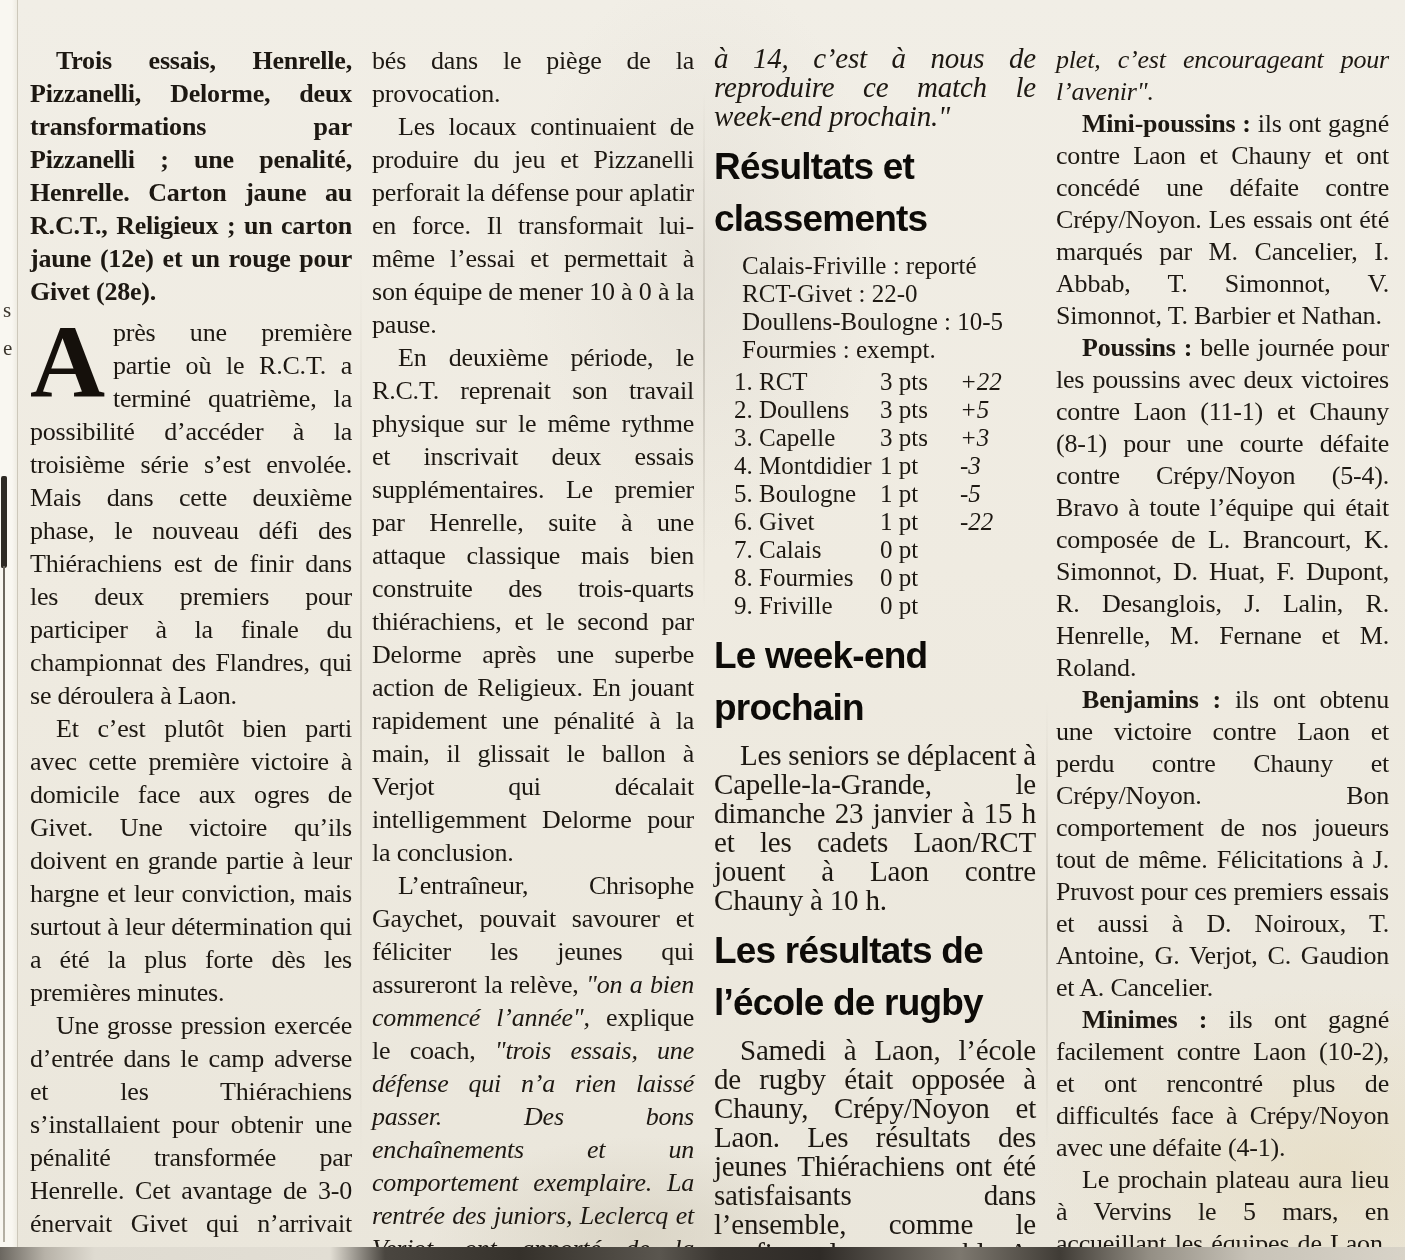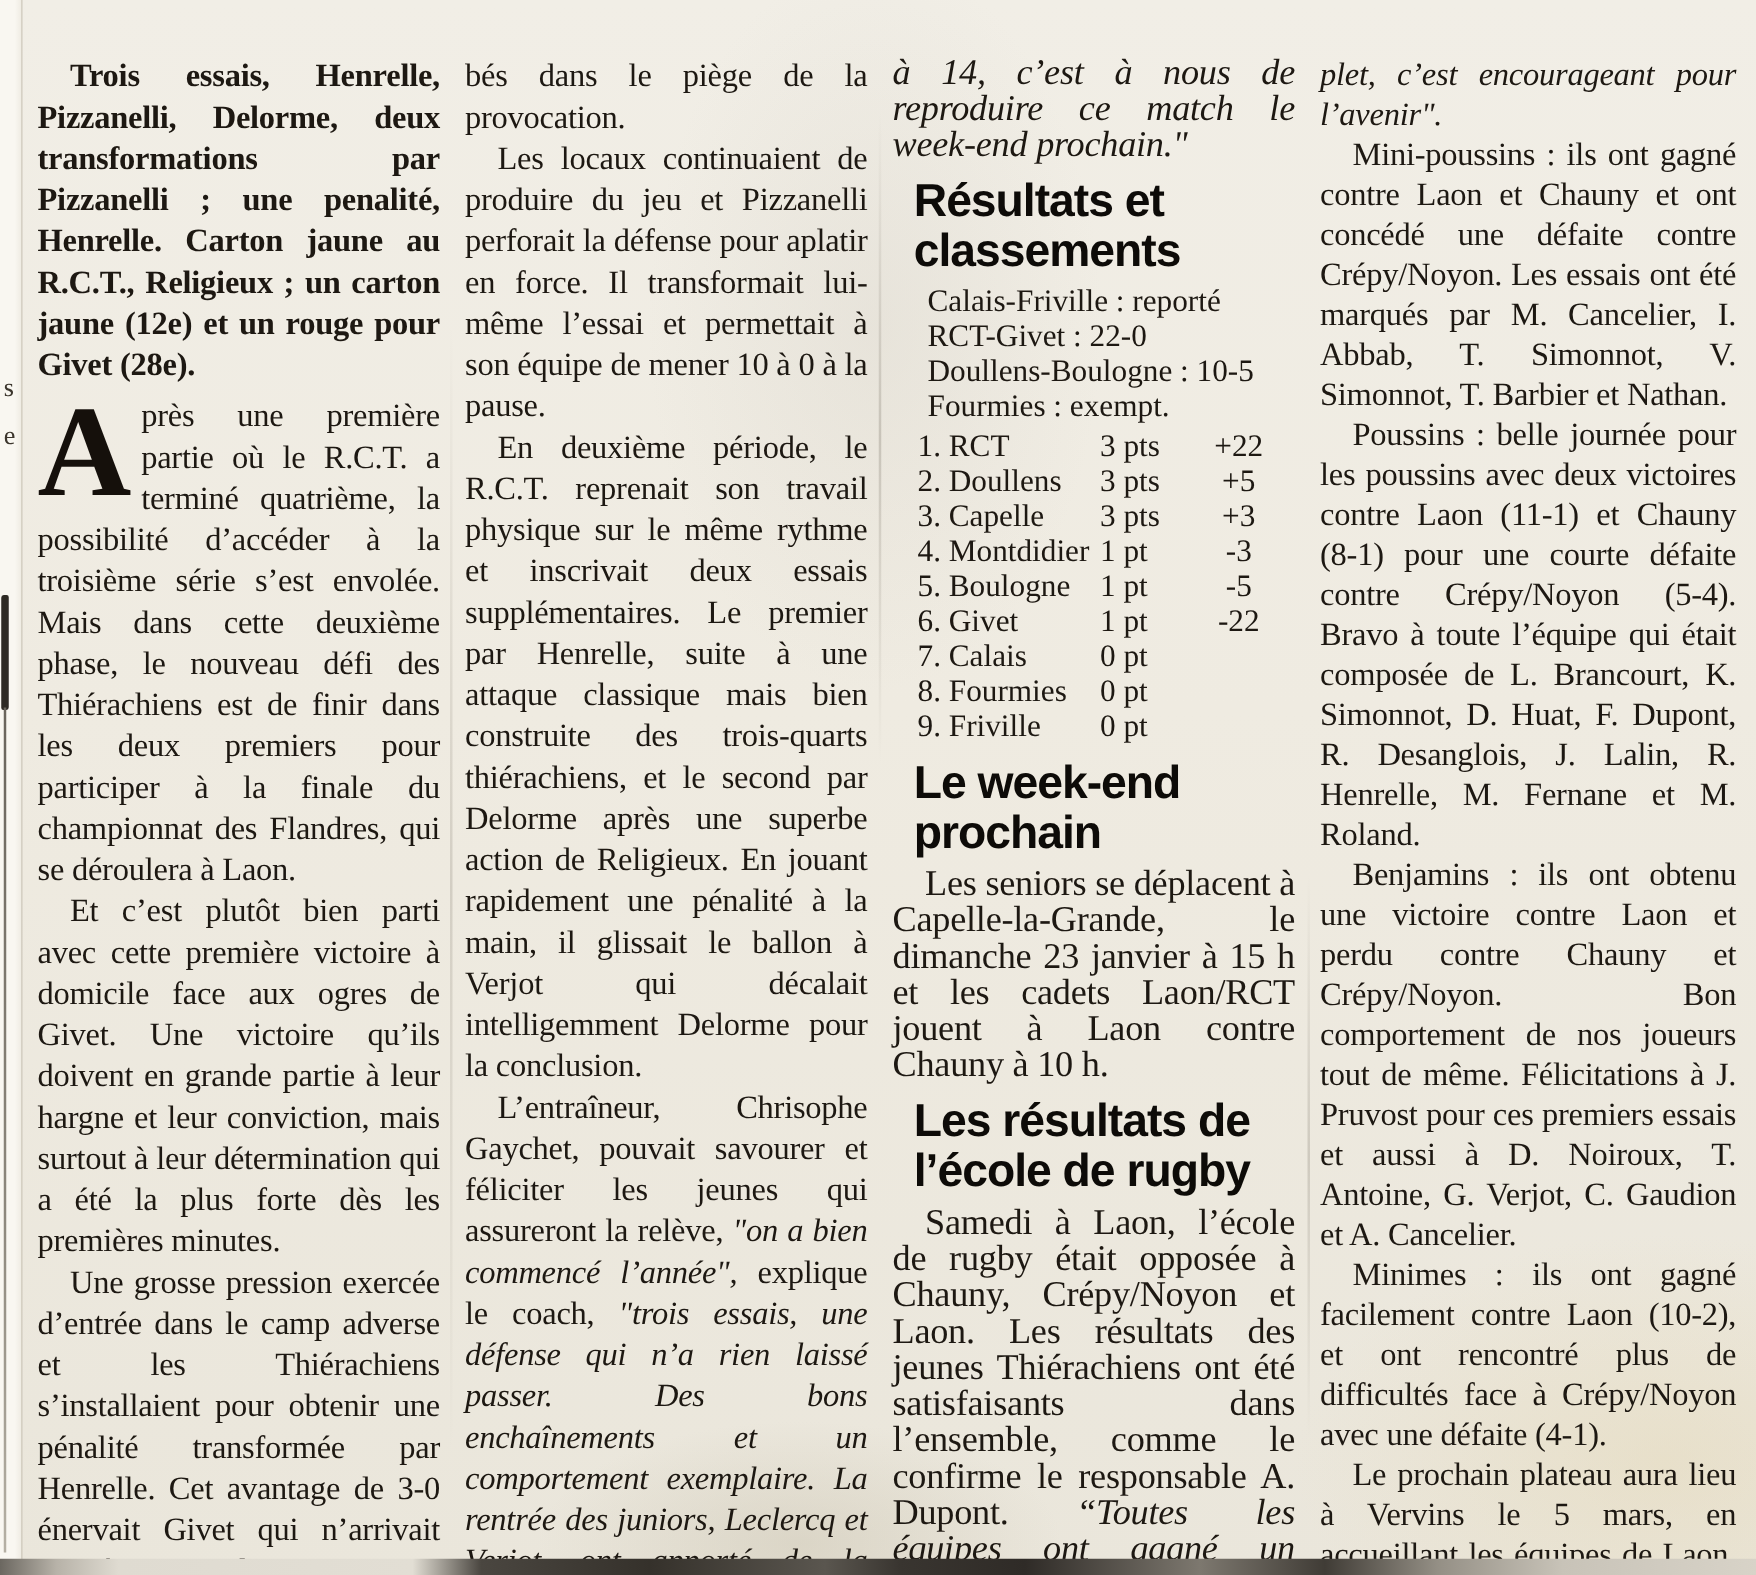--- a/index.html
+++ b/index.html
@@ -39,52 +39,52 @@
     font-size: 26px;
     line-height: 33px;
     text-align: justify;
     letter-spacing: -0.2px;
   }
   .col-3 .para { font-size: 29px; line-height: 29px; }
   .col-4 .para { line-height: 32px; }
   .indent { text-indent: 26px; }
   .lede { font-weight: bold; }
   .italic { font-style: italic; }
-  .lead-label { font-weight: normal; }
+  .lead-label { font-weight: bold; }
 
   .dropcap-para { margin-top: 8px; }
   .dropcap {
     float: left;
     font-weight: bold;
     font-size: 104px;
     line-height: 84px;
     padding: 4px 8px 0 0;
     color: #15100b;
   }
 
   
   .heading {
-    margin: 10px 0 7px 17px;
+    margin: 10px 0 7px 0;
     font-family: "Liberation Sans", "DejaVu Sans", sans-serif;
     font-weight: bold;
     font-size: 37px;
-    line-height: 40px;
+    line-height: 52px;
     letter-spacing: -0.8px;
     color: #0d0b08;
     text-align: left;
   }
 
   
   .results { margin: 2px 0 4px 28px; }
   .results .line { font-size: 25px; line-height: 28px; }
   .standings { margin: 2px 0 0 20px; }
   .st-row { display: flex; font-size: 25px; line-height: 28px; }
   .st-team { flex: 1 1 auto; }
   .st-pts  { flex: 0 0 80px; }
-  .st-diff { flex: 0 0 62px; text-align: center; padding-right: 14px; }
+  .st-diff { flex: 0 0 62px; text-align: left; padding-right: 14px; font-style: italic; }
 
   
   .edge-left {
     position: absolute; left: 0; top: 0; bottom: 0; width: 17px;
     background: linear-gradient(to right, #f9f7f1 70%, #efece3);
     border-right: 1px solid #cdc8bb;
   }
   .frag { position: absolute; left: 3px; font-size: 21px; color: #3c362d; }
   .frag-1 { top: 298px; }
   .frag-2 { top: 336px; }

